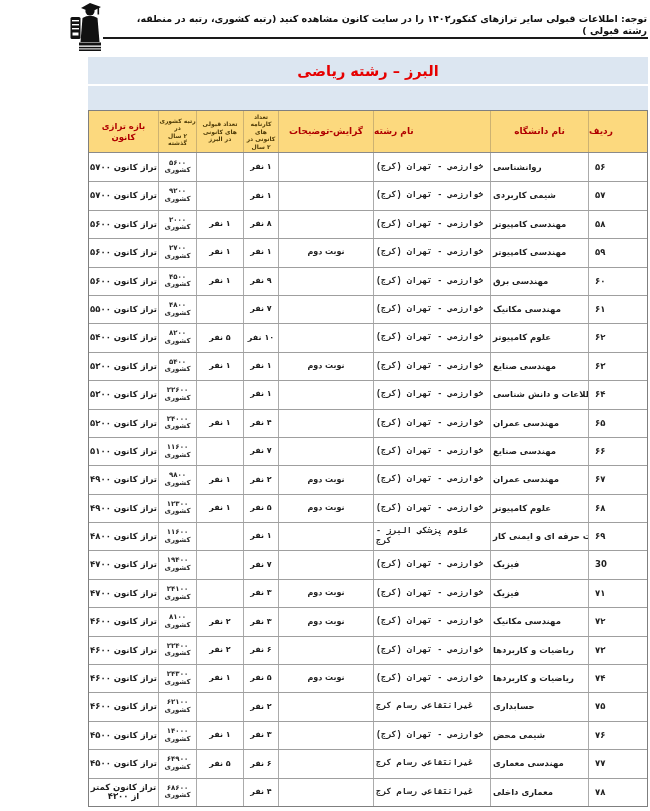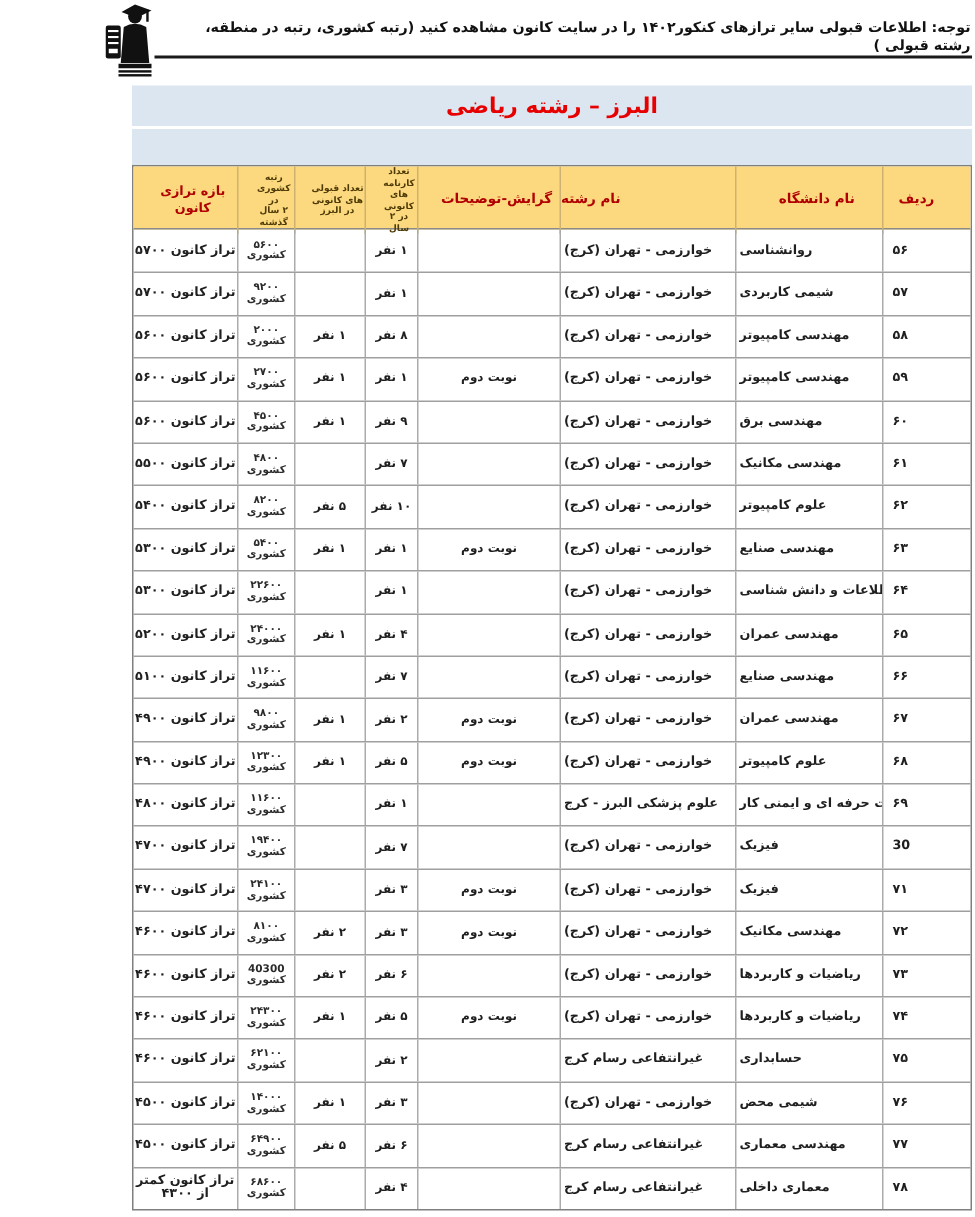--- a/index.html
+++ b/index.html
@@ -48,41 +48,41 @@
     display:grid;
     grid-template-columns:69px 38px 47px 35px 95px 117px 98px 59px;
   }
   .thead{
     height:42px;background:#fcd97e;border-bottom:1px solid #8a8a8a;box-sizing:border-box;
   }
   .th{
     display:flex;align-items:center;justify-content:center;
     direction:rtl;text-align:center;
     font-weight:bold;color:#b00000;font-size:9px;line-height:1.25;
-    white-space:pre-line;box-sizing:border-box;padding-left:10px;
+    white-space:pre-line;box-sizing:border-box;
   }
   .th:not(:first-child){border-left:1px solid #cdb271;}
   .th.small{font-size:6px;color:#4d3a06;}
   .th.h-taraz{font-size:8.5px;}
   .th.h-reshte{justify-content:flex-end;padding-left:0;padding-right:3px;}
   .th.h-radif{justify-content:flex-end;padding-right:9px;}
 
   .trow{height:28.4px;border-top:1px solid #9f9f9f;box-sizing:border-box;}
   .trow:first-child{border-top:none;}
   .td{
     display:flex;align-items:center;justify-content:center;
     direction:rtl;text-align:center;
     font-weight:bold;color:#1f1f1f;font-size:8px;line-height:1.1;
     box-sizing:border-box;overflow:hidden;
   }
   .td:not(:first-child){border-left:1px solid #ababab;}
   .c-taraz{font-size:8.5px;}
   .c-rotbe{font-size:7px;color:#2a2a2a;}
   .c-gerayesh{font-size:8px;}
-  .c-daneshgah{justify-content:flex-end;padding-left:2px;padding-right:4px;font-size:8.5px;text-align:center;}
+  .c-daneshgah{justify-content:flex-end;padding-left:2px;padding-right:4px;font-size:8.5px;text-align:left;font-family:Liberation Mono, monospace;}
   .c-reshte{justify-content:flex-end;padding-left:2px;padding-right:4px;font-size:8.5px;text-align:center;white-space:nowrap;}
   .c-radif{justify-content:flex-start;padding-left:6px;font-size:8.5px;direction:ltr;}
 </style>
 </head>
 <body>
 
 <svg class="logo" viewBox="0 0 34 50" xmlns="http://www.w3.org/2000/svg">
   <rect x="0.5" y="15" width="10" height="22" rx="1.5" fill="#111"></rect>
   <rect x="2" y="18" width="7" height="1.4" fill="#fff"></rect>
   <rect x="2" y="22" width="7" height="1.4" fill="#fff"></rect>
@@ -302,21 +302,21 @@
     <div class="td c-ghabooli">۲ نفر</div>
     <div class="td c-karname">۳ نفر</div>
     <div class="td c-gerayesh">نوبت دوم</div>
     <div class="td c-daneshgah">خوارزمی - تهران (کرج)</div>
     <div class="td c-reshte">مهندسی مکانیک</div>
     <div class="td c-radif">۷۲</div>
   </div>
 
   <div class="trow">
     <div class="td c-taraz">تراز کانون ۴۶۰۰</div>
-    <div class="td c-rotbe">40300 کشوری</div>
+    <div class="td c-rotbe">۲۲۴۰۰ کشوری</div>
     <div class="td c-ghabooli">۲ نفر</div>
     <div class="td c-karname">۶ نفر</div>
     <div class="td c-gerayesh"></div>
     <div class="td c-daneshgah">خوارزمی - تهران (کرج)</div>
     <div class="td c-reshte">ریاضیات و کاربردها</div>
     <div class="td c-radif">۷۳</div>
   </div>
 
   <div class="trow">
     <div class="td c-taraz">تراز کانون ۴۶۰۰</div>

